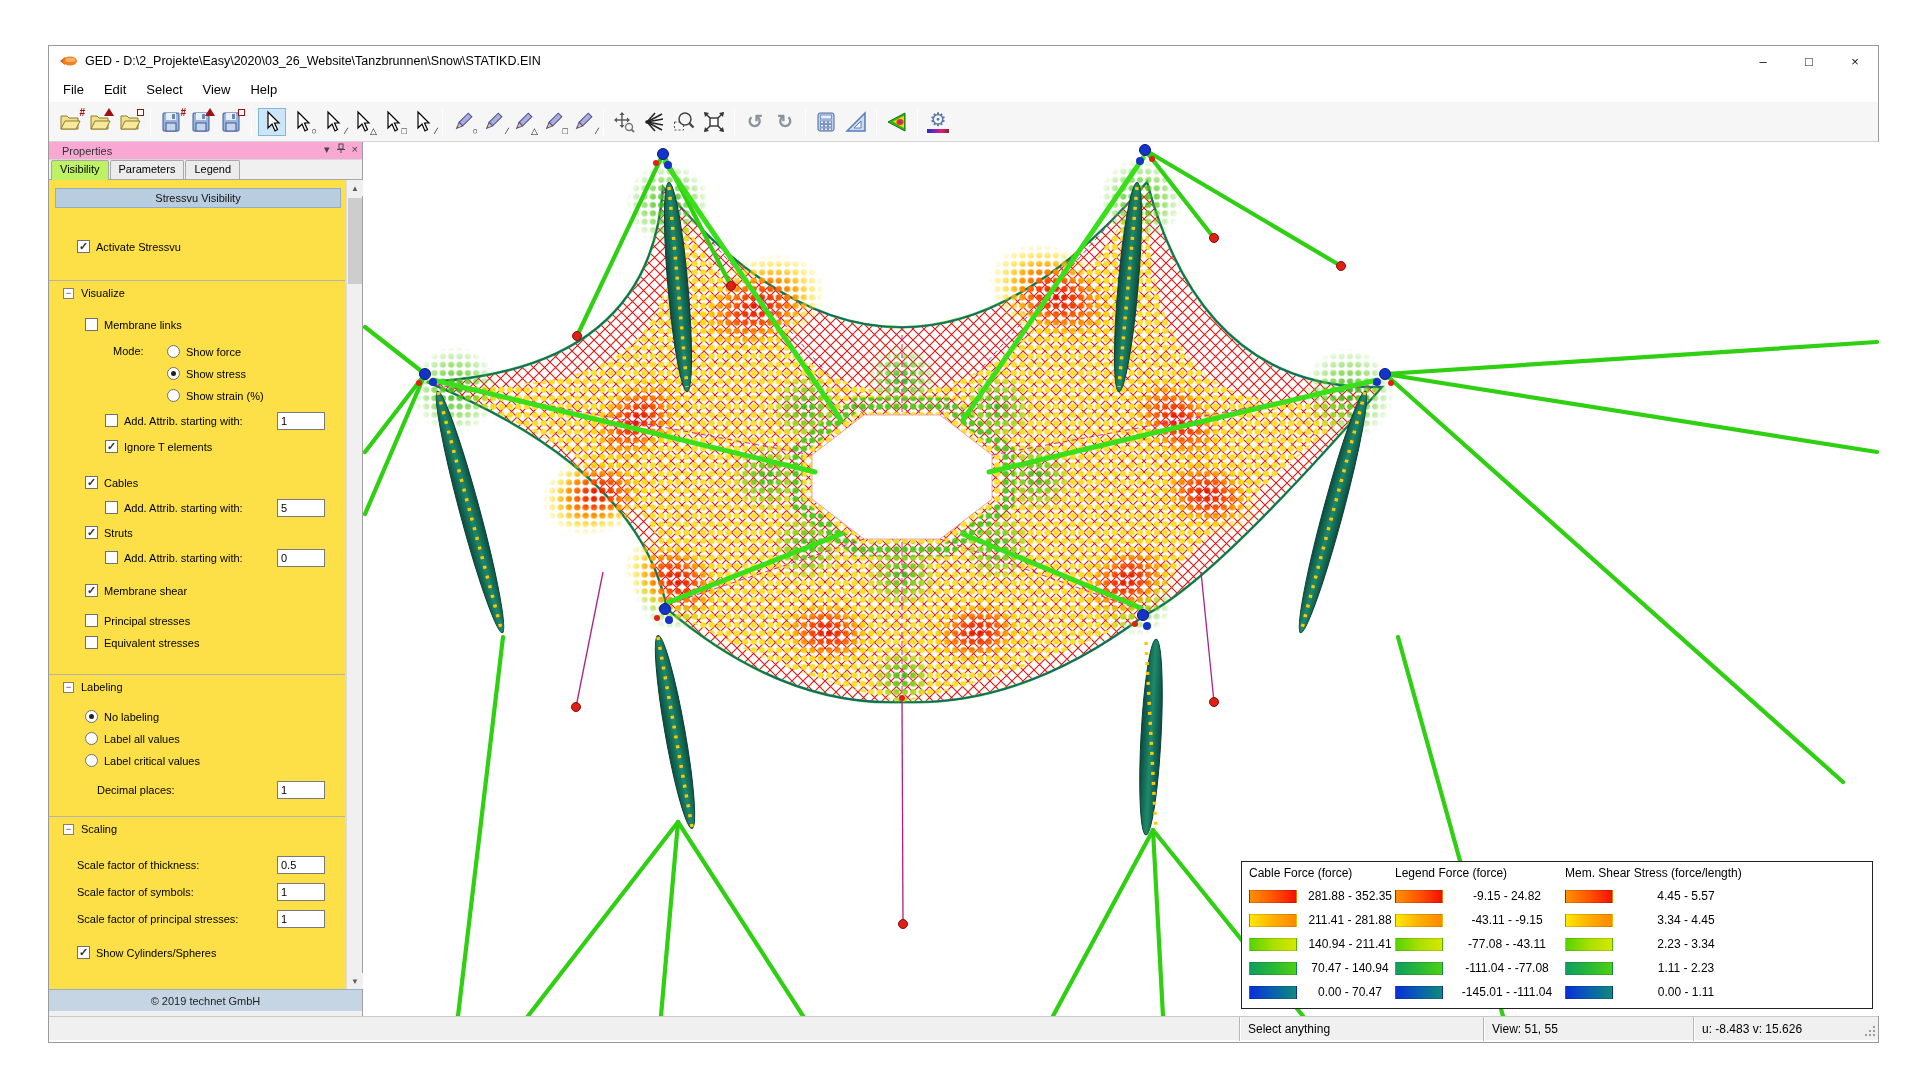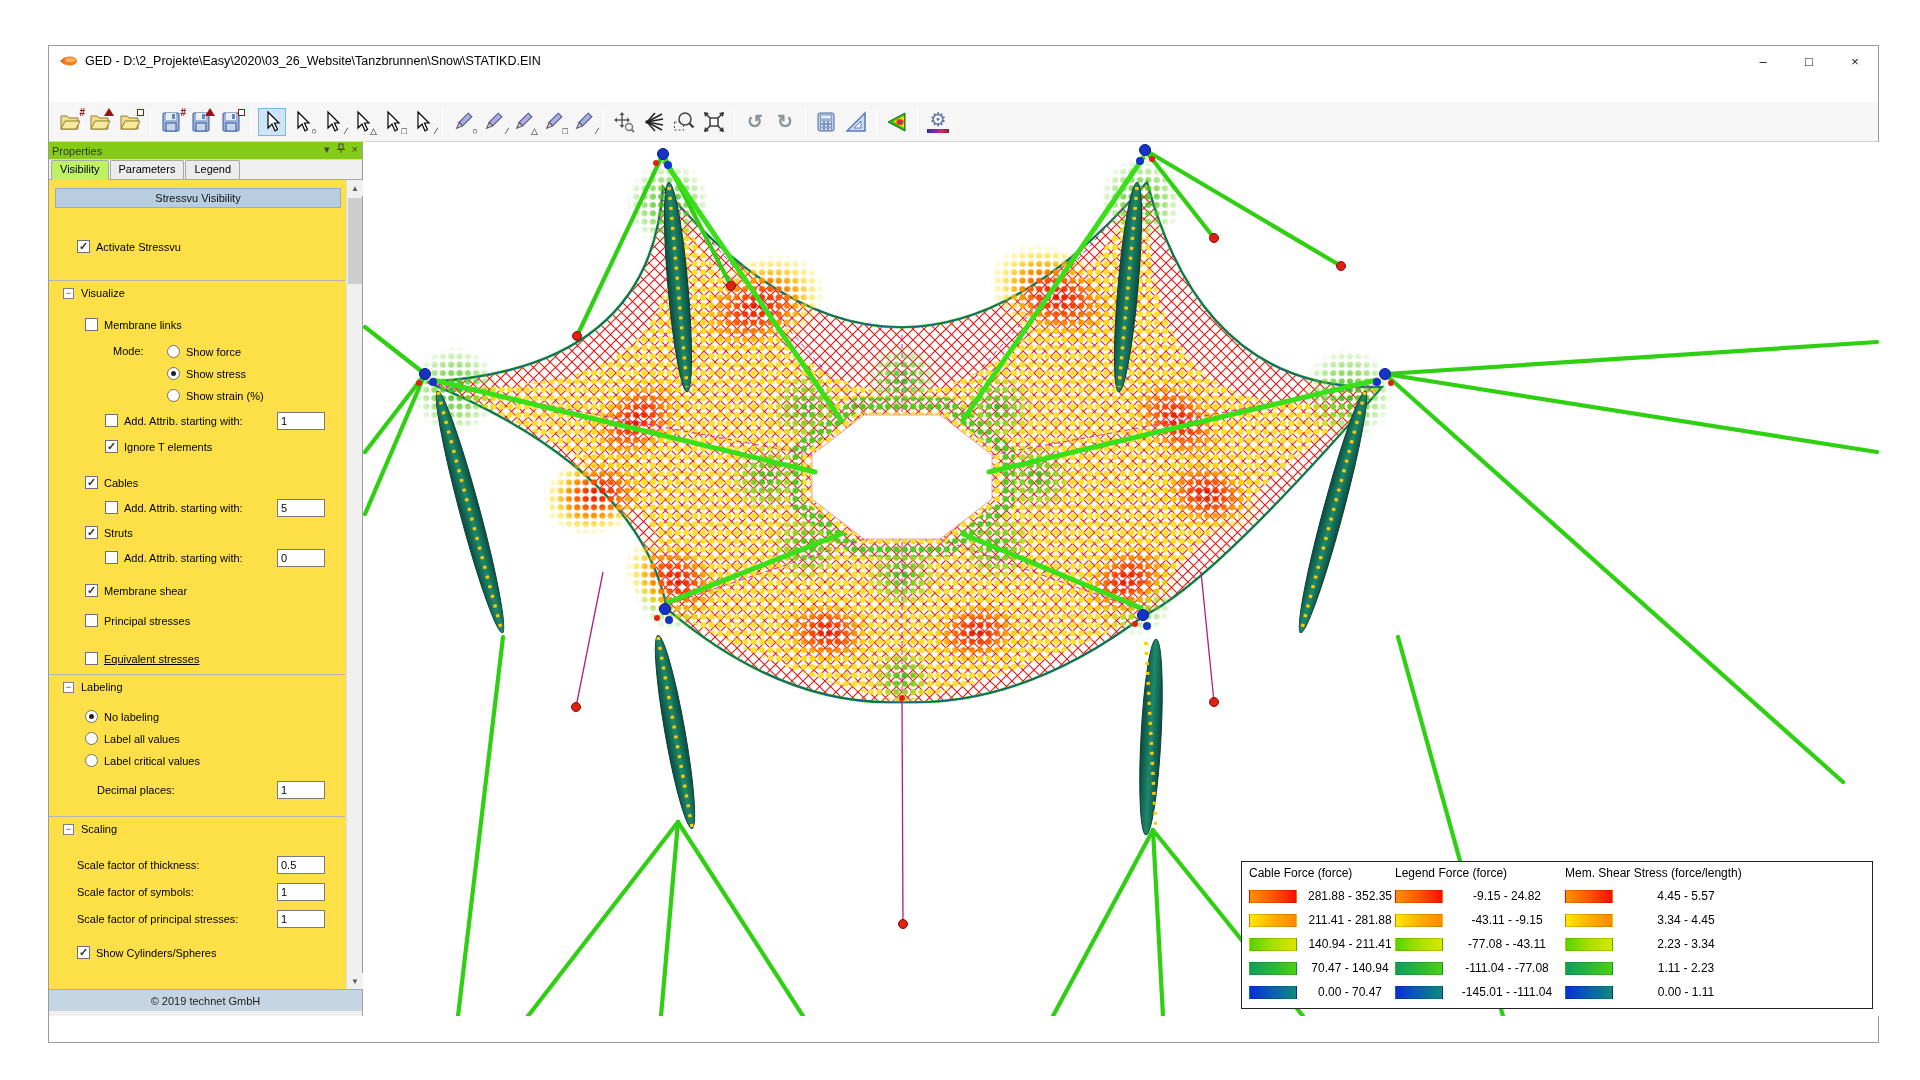--- a/index.html
+++ b/index.html
@@ -26,21 +26,21 @@
   .ov-sq { position:absolute; top:0; right:-1px; width:7px; height:7px; border:1.5px solid #a01010; background:#fff; }
   .ov-tri { position:absolute; top:-1px; right:-1px; width:0; height:0; border-left:5px solid transparent; border-right:5px solid transparent; border-bottom:8px solid #a01010; }
   .sfx { position:absolute; bottom:-1px; right:-2px; font-size:9px; color:#111; line-height:9px; }
   .glyph-btn { font-size:19px; color:#8b939b; font-weight:bold; line-height:19px; }
   .gear-wrap { display:flex; flex-direction:column; align-items:center; }
   .gear-glyph { font-size:19px; color:#5878a8; line-height:18px; }
   .gear-bar { width:22px; height:4px; background:linear-gradient(90deg,#2030c0,#8020c0,#e02060,#802040); margin-top:0px; }
 
   
   .panel { position:absolute; left:0; top:96px; width:314px; height:874px; background:#f0f0f0; border-right:1px solid #a0a0a0; }
-  .panel-title { position:absolute; left:0; top:0; width:100%; height:18px; background:#84cc16; border-bottom:1px solid #d8d8d8; display:flex; align-items:center; font-size:11px; color:#333; padding-left:3px; }
+  .panel-title { position:absolute; left:0; top:0; width:100%; height:18px; background:#f9a8d4; border-bottom:1px solid #d8d8d8; display:flex; align-items:center; font-size:11px; color:#333; padding-left:13px; }
   .panel-title-icons { position:absolute; right:4px; top:1px; display:flex; gap:6px; color:#444; font-size:11px; }
   .tabs { position:absolute; left:0; top:18px; width:100%; height:20px; display:flex; padding-left:2px; background:#f0f0f0; border-bottom:1px solid #a8a8a8; }
   .tab { font-size:11px; color:#000; padding:2px 8px 3px; border:1px solid #a8a8a8; border-bottom:none; background:#ececec; margin-right:1px; border-radius:2px 2px 0 0; }
   .tab.active { background:#bef264; position:relative; top:0px; height:20px; }
   .panel-content { position:absolute; left:0; top:38px; width:100%; height:809px; background:#fde047; overflow:hidden; }
   .sec-header { position:absolute; left:6px; top:8px; width:286px; height:20px; background:#b9cde0; border:1px solid #94aec8; display:flex; align-items:center; justify-content:center; font-size:11px; color:#111; }
   .row { position:absolute; display:flex; align-items:center; font-size:11px; color:#000; white-space:nowrap; }
   .chk { width:13px; height:13px; background:#fff; border:1px solid #707070; margin-right:6px; display:inline-flex; align-items:center; justify-content:center; font-size:11px; color:#333; font-weight:bold; line-height:11px; }
   .rad { width:13px; height:13px; background:#fff; border:1px solid #707070; border-radius:50%; margin-right:6px; display:inline-flex; align-items:center; justify-content:center; }
   .rad .dot { width:5px; height:5px; border-radius:50%; background:#222; }
@@ -93,20 +93,27 @@
       <ellipse cx="12.5" cy="7" rx="5" ry="2.2" fill="#f8b060"></ellipse>
     </svg>
     <span class="title-text">GED - D:\2_Projekte\Easy\2020\03_26_Website\Tanzbrunnen\Snow\STATIKD.EIN</span>
     <div class="win-controls">
       <div class="win-btn">–</div>
       <div class="win-btn">□</div>
       <div class="win-btn">×</div>
     </div>
   </div>
 
+  <div class="menubar">
+    <span class="menu-item">File</span>
+    <span class="menu-item">Edit</span>
+    <span class="menu-item">Select</span>
+    <span class="menu-item">View</span>
+    <span class="menu-item">Help</span>
+  </div>
 
   <div class="toolbar">
 
     <div class="tb-btn">
       <svg width="24" height="24" viewBox="0 0 24 24">
           <path d="M3 6h6l2 2h9v11H3z" fill="#efe08e" stroke="#8f7e28"></path>
           <path d="M3 19l4-8h15l-4 8z" fill="#f7ea9e" stroke="#8f7e28"></path>
         </svg>
       <span class="ov">#</span>
     </div>
@@ -419,21 +426,21 @@
       <input class="inp" style="left: 228px; top: 369px;" value="0">
 
       <div class="row" style="left:36px;top:404px;">
         <span class="chk">✓</span>
           <span>Membrane shear</span>
       </div>
       <div class="row" style="left:36px;top:434px;">
         <span class="chk"></span>
           <span>Principal stresses</span>
       </div>
-      <div class="row" style="left:36px;top:472px;text-decoration:underline;">
+      <div class="row" style="left:36px;top:456px;">
         <span class="chk"></span>
           <span>Equivalent stresses</span>
       </div>
 
       <div class="divline" style="top:494px;"></div>
       <div class="row" style="left:14px;top:501px;">
         <span class="exp">−</span>
           <span class="grp">Labeling</span>
       </div>
       <div class="row" style="left:36px;top:530px;">
@@ -737,14 +744,20 @@
             <div class="lg-txt">1.11 - 2.23</div>
           </div>
         <div class="lg-row">
             <div class="lg-bar g5"></div>
             <div class="lg-txt">0.00 - 1.11</div>
           </div>
       </div>
     </div>
   </div>
 
+  <div class="statusbar">
+    <div class="st-cell" style="left:1190px;width:244px;">Select anything</div>
+    <div class="st-cell" style="left:1434px;width:210px;">View: 51, 55</div>
+    <div class="st-cell" style="left:1644px;width:185px;">u: -8.483 v: 15.626</div>
+    <div class="grip"></div>
+  </div>
 
 </div>
 
 </body></html>

